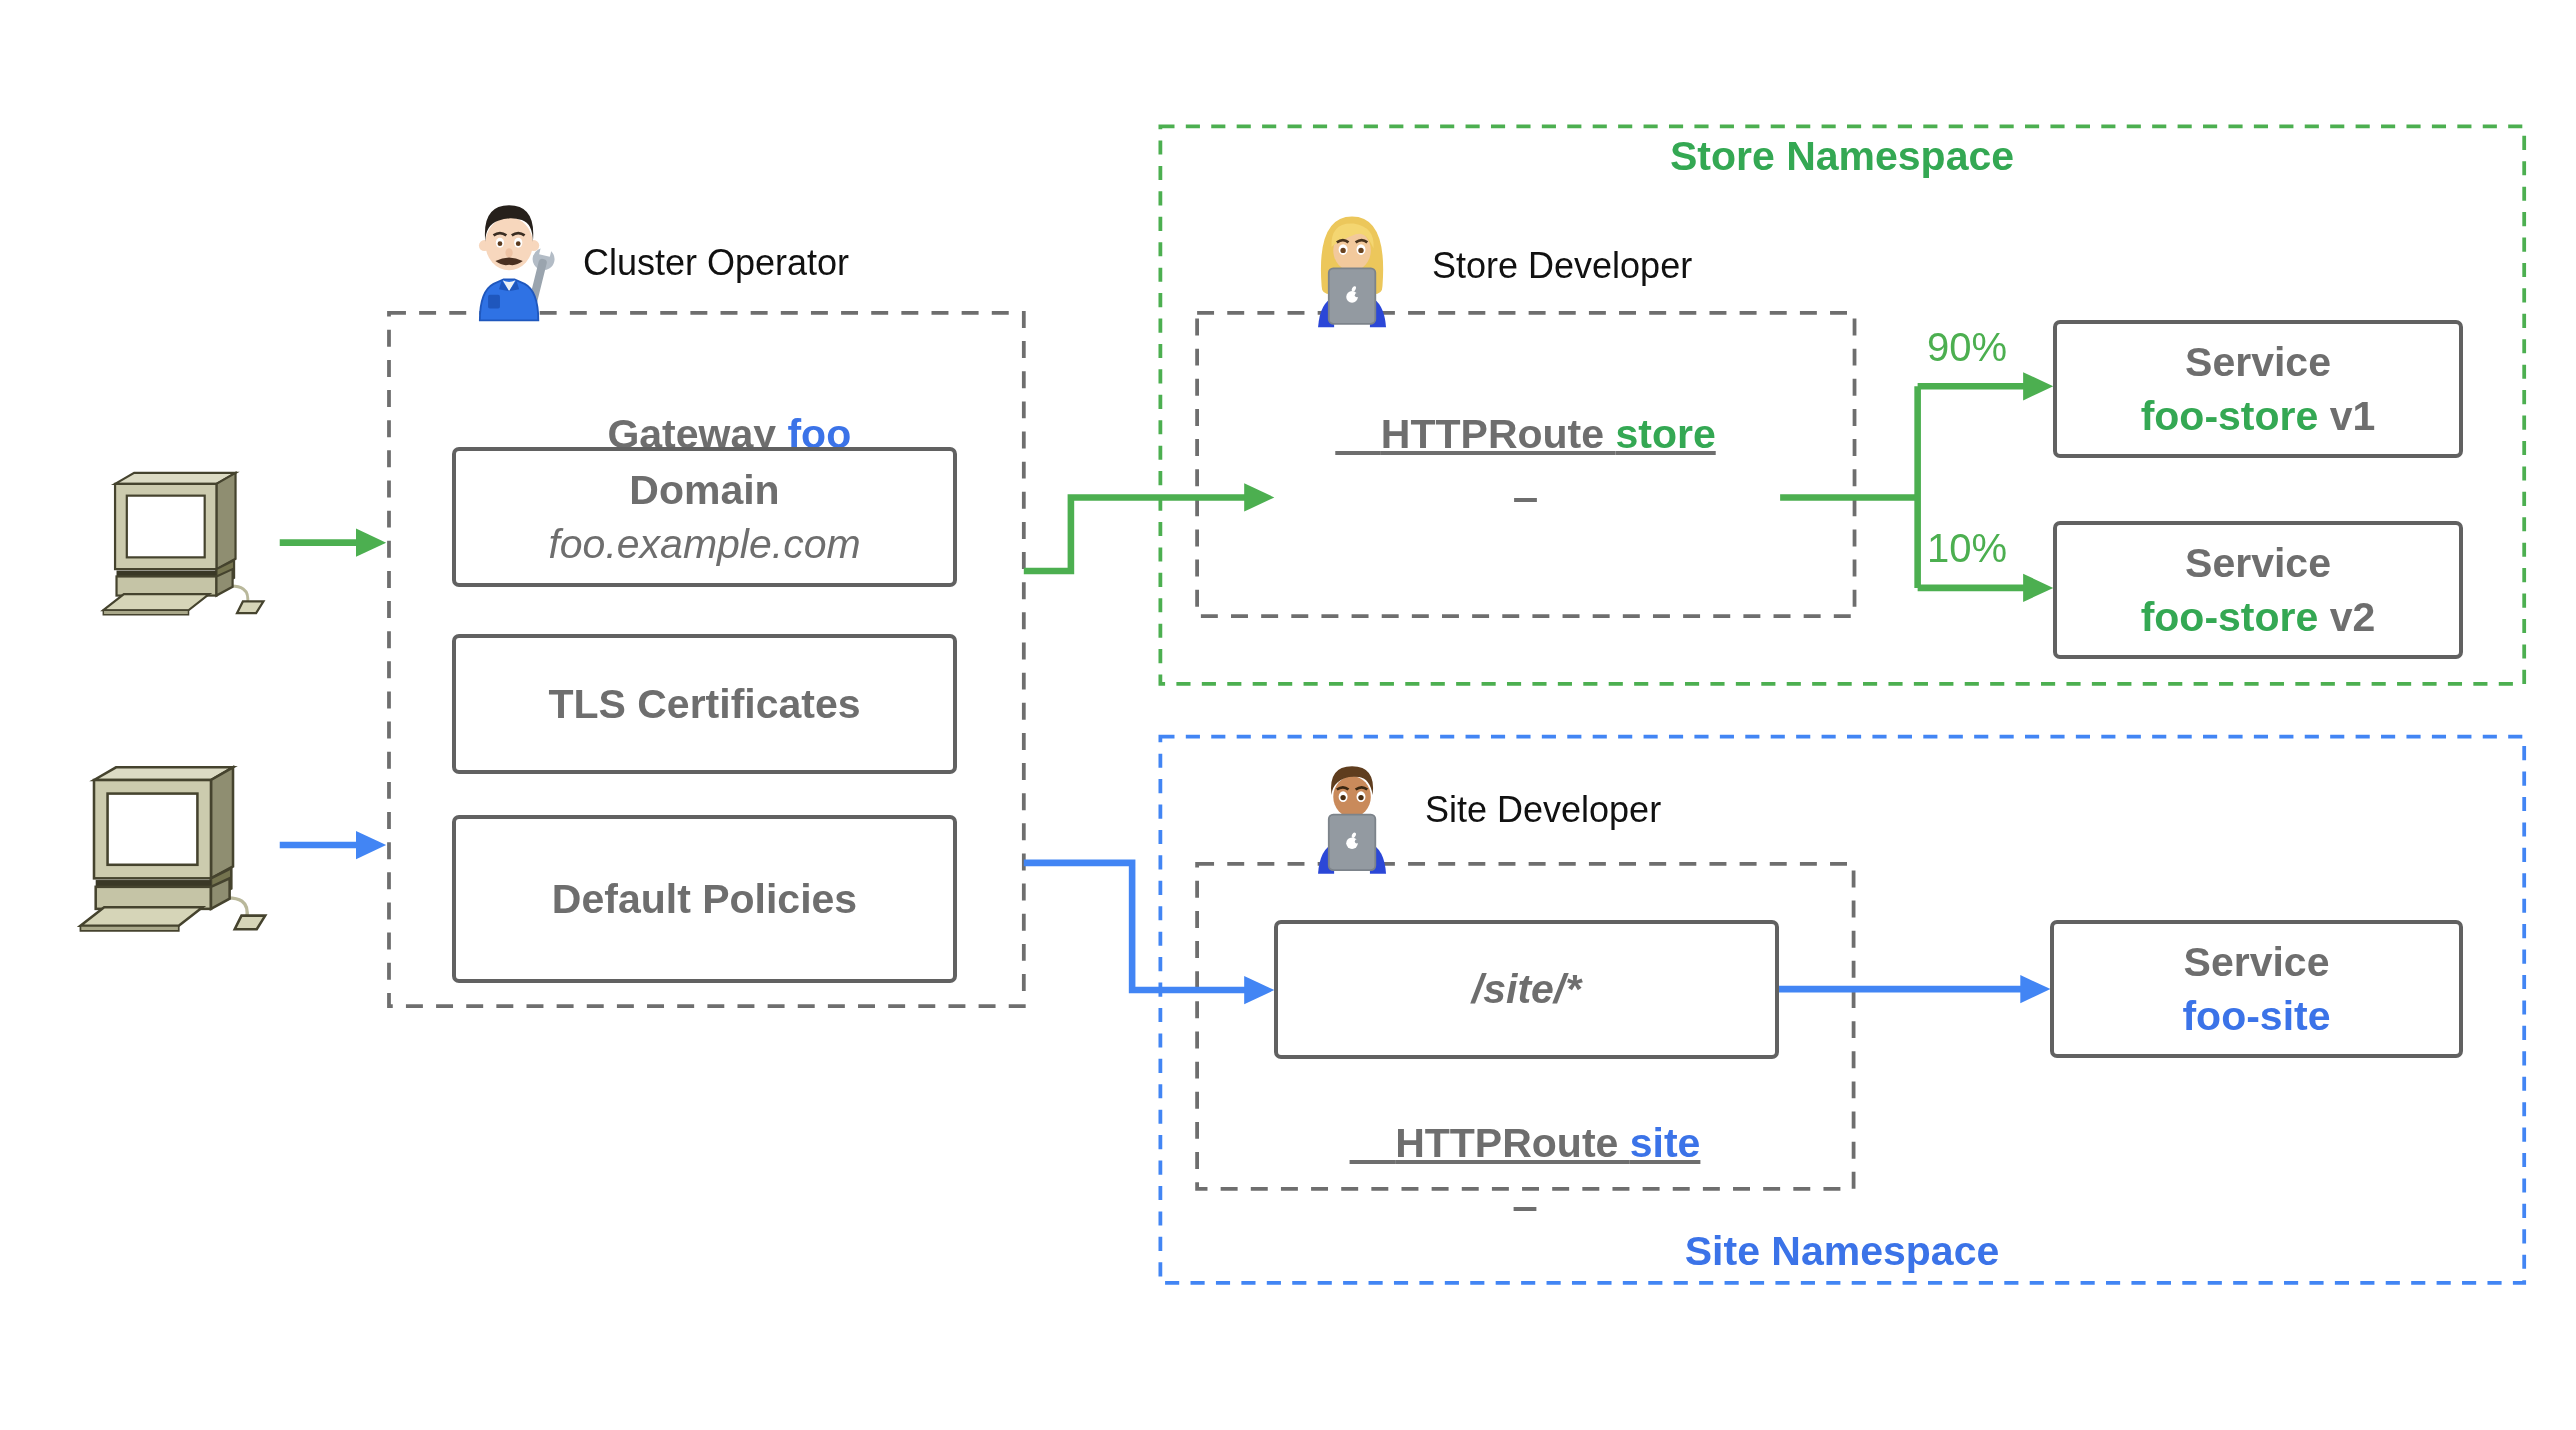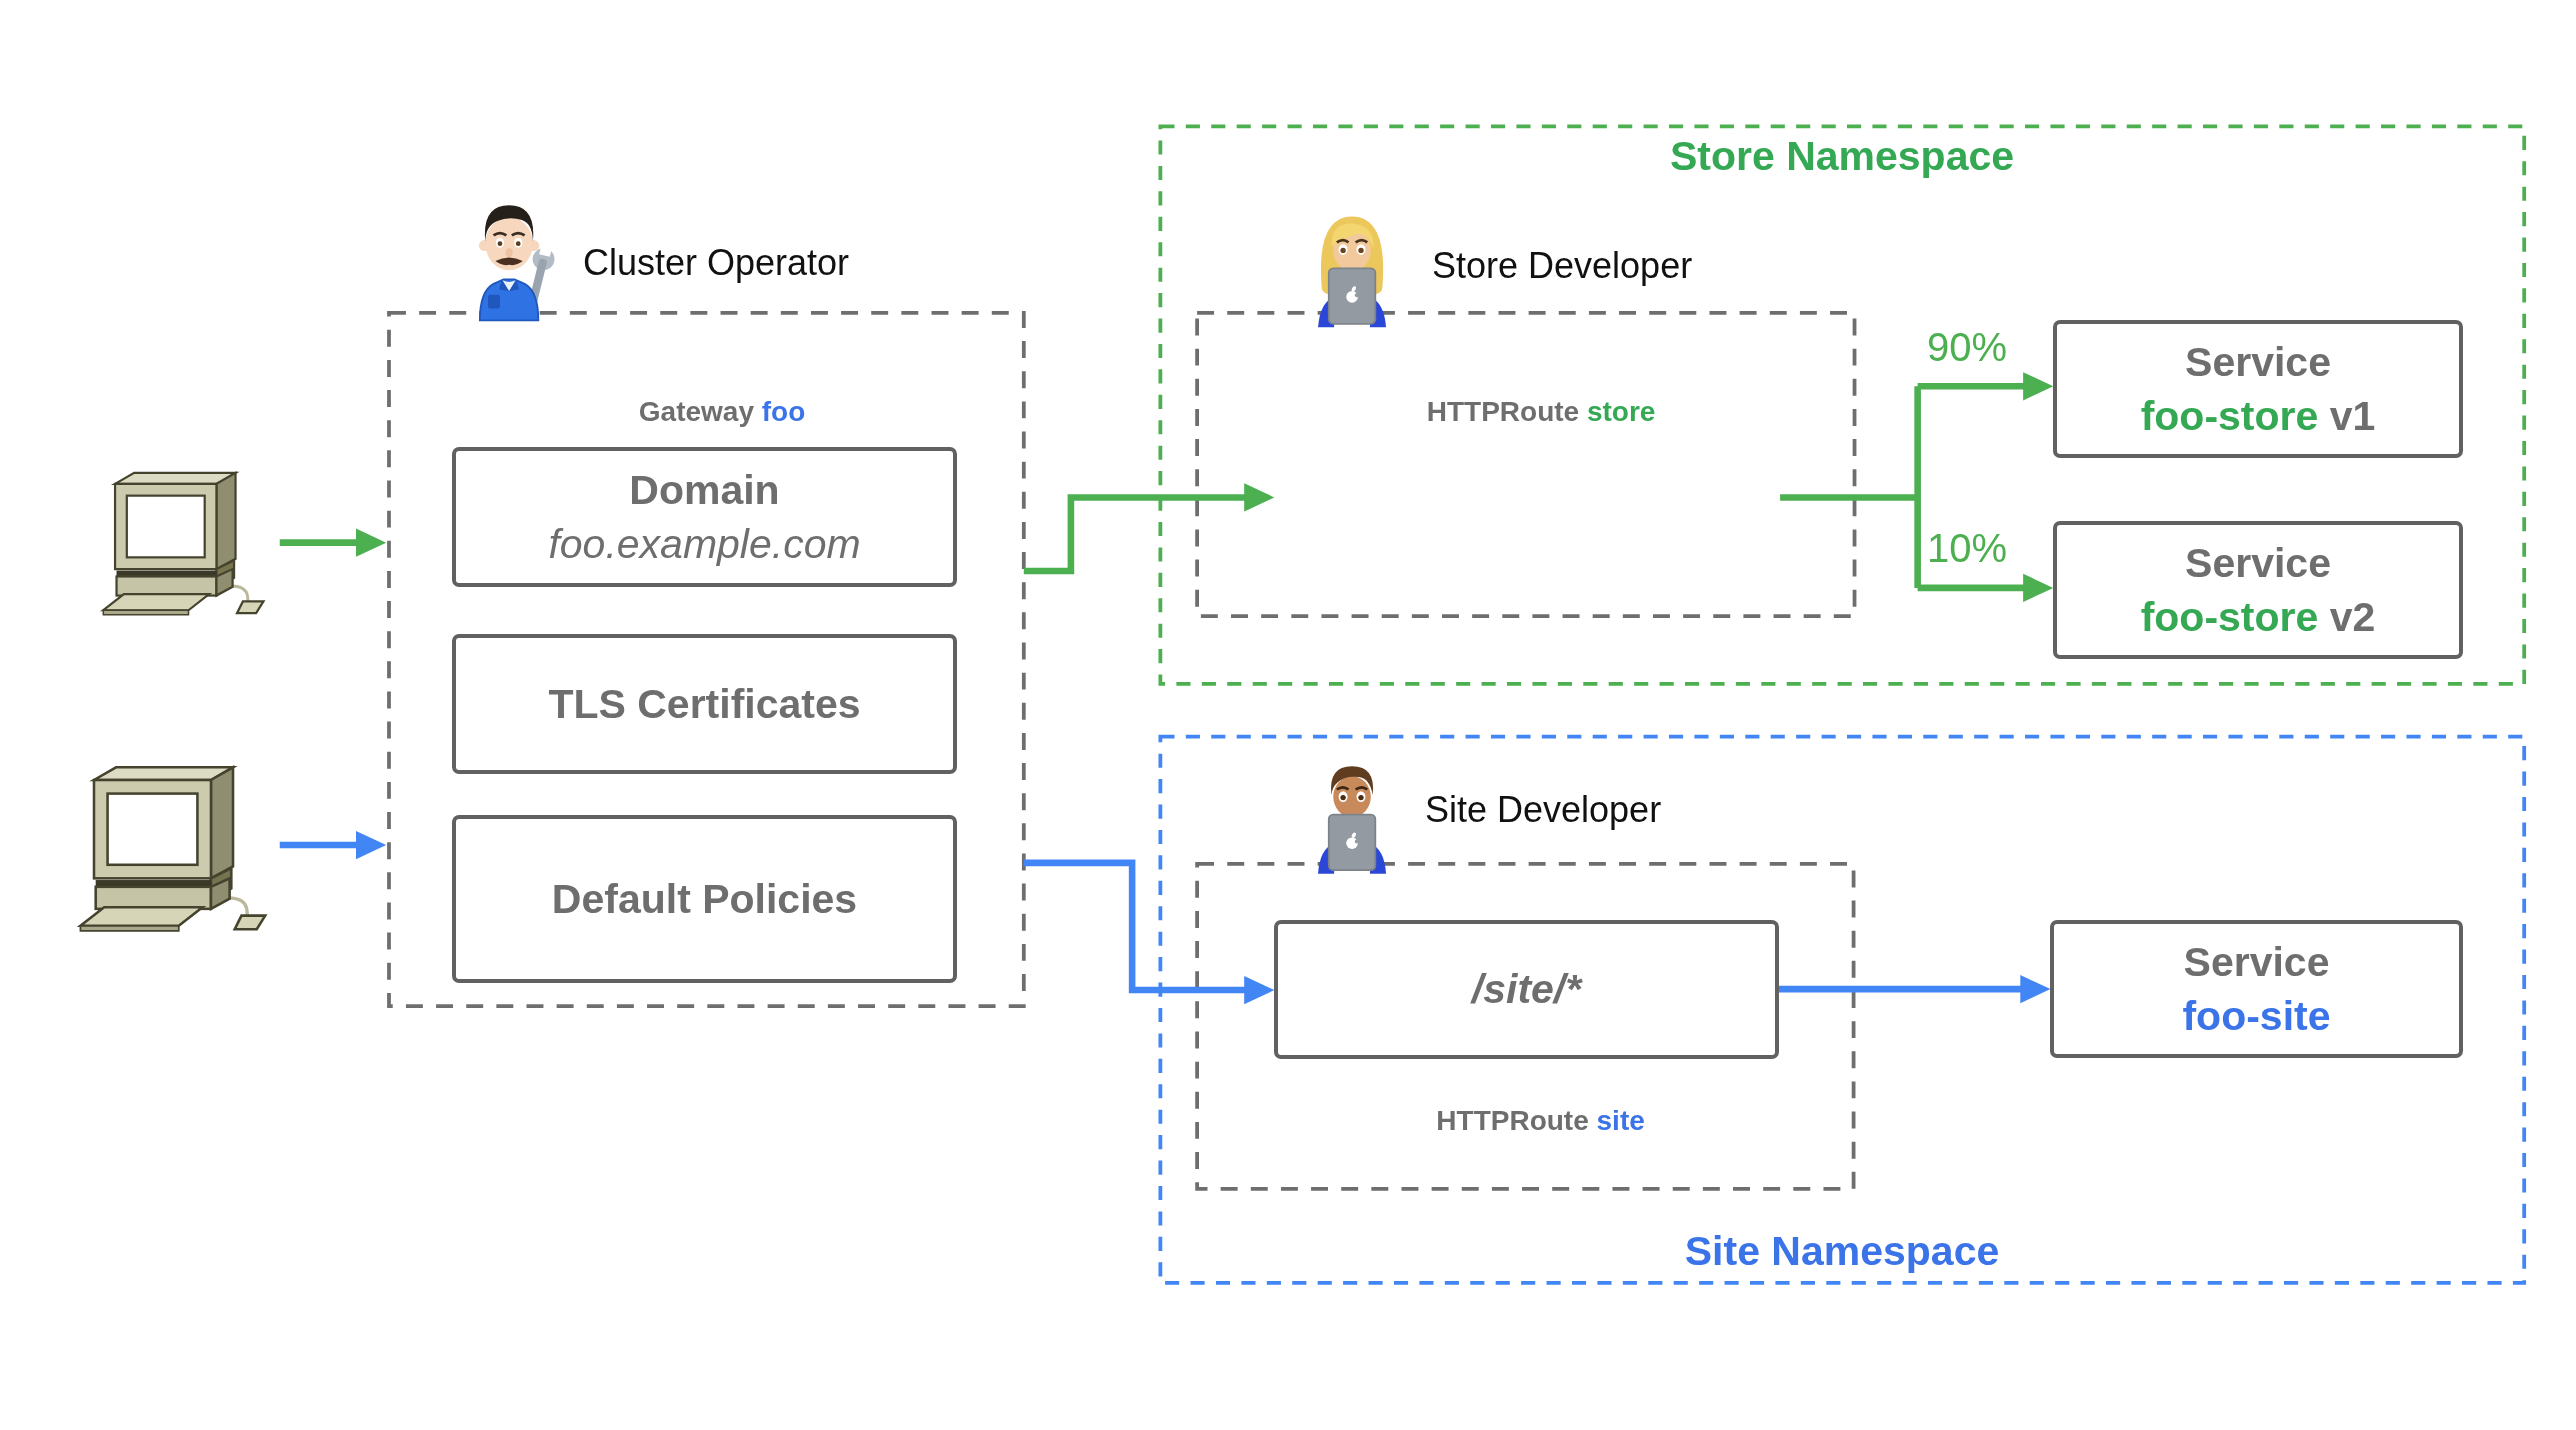--- a/index.html
+++ b/index.html
@@ -10,22 +10,22 @@
   .art { position:absolute; left:0; top:0; width:2576px; height:1431px; }
 
   .box {
     position:absolute; box-sizing:border-box; background:#ffffff;
     border:4.7px solid var(--gray_border,#616161); border-radius:7px;
     display:flex; flex-direction:column; align-items:center; justify-content:center;
     color:var(--gray_text,#6E6E6E);
     font-weight:bold; font-size:41px; line-height:1.32;
   }
   .title-line {
-    position:absolute; text-align:center; font-weight:bold; font-size:28px;
-    color:var(--gray_text,#6E6E6E); white-space:pre;
+    position:absolute; text-align:center; font-weight:bold; font-size:41px;
+    color:var(--gray_text,#6E6E6E); white-space:pre;text-decoration:underline;
   }
   .ns-title { position:absolute; text-align:center; font-weight:bold; font-size:41px; white-space:pre; }
   .person-label { position:absolute; font-size:36px; color:var(--black_text,#111111); white-space:nowrap; }
   .pct-label { position:absolute; font-size:40px; color:var(--green_stroke,#4CAF50); white-space:nowrap; }
   .t-green { color:var(--green_text,#34A853); }
   .t-blue  { color:var(--blue_text,#3B73E8); }
   .italic-value { font-style:italic; font-weight:normal; }
   .path-text { font-style:italic; }
   .pre { white-space:pre; }
 

